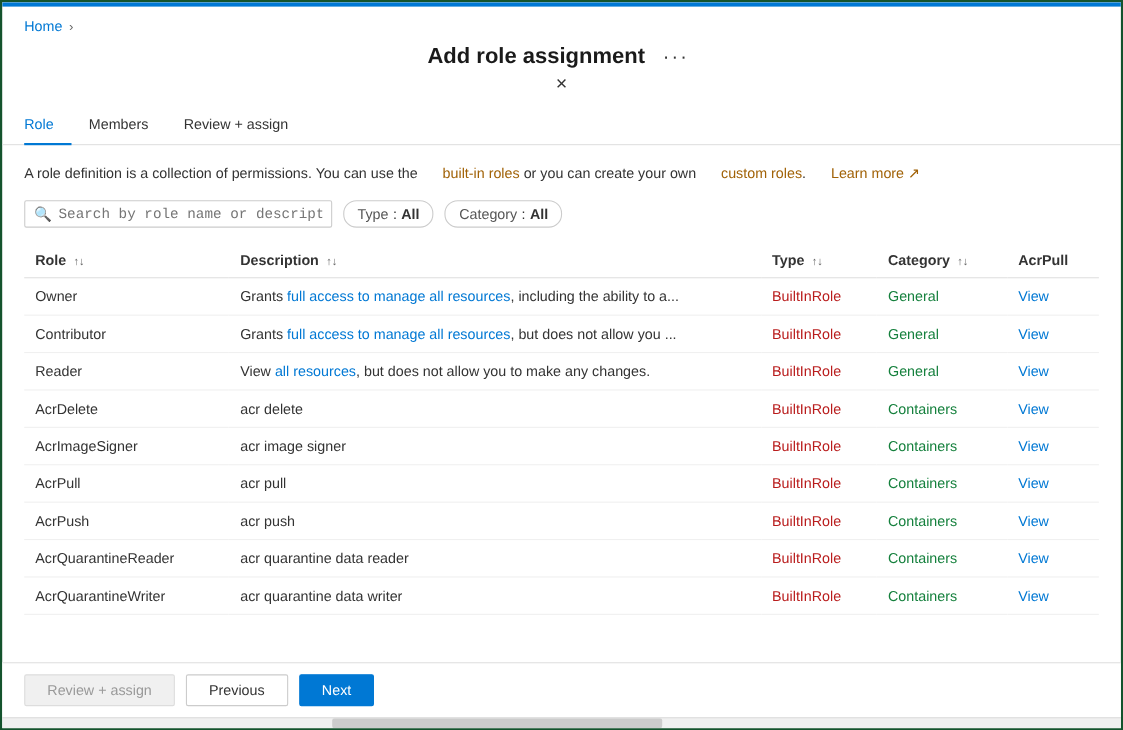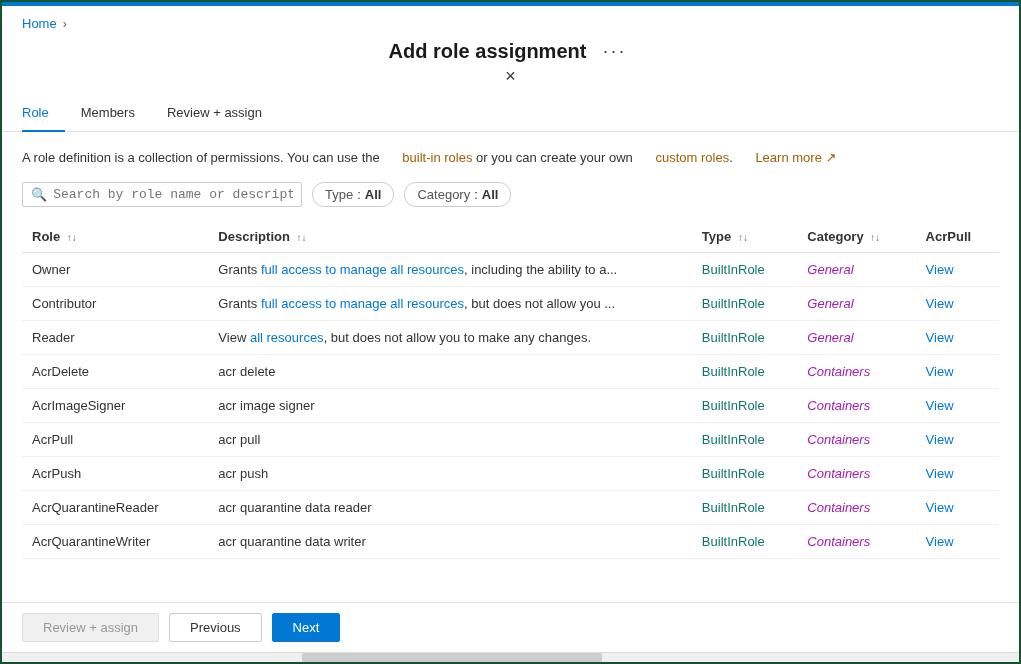--- a/index.html
+++ b/index.html
@@ -183,25 +183,24 @@
       font-weight: 400;
     }
     .description-cell {
       color: #333;
       max-width: 380px;
     }
     .description-cell .highlight {
       color: #0078d4;
     }
     .type-cell {
-      color: #0f766e;
+      color: #b91c1c;
     }
     .category-cell {
-      color: #a21caf;
-      font-style: italic;
+      color: #15803d;
     }
     .details-cell a {
       color: #0078d4;
       text-decoration: none;
       cursor: pointer;
     }
     .footer {
       padding: 10px 20px;
       border-top: 1px solid #e0e0e0;
       display: flex;

